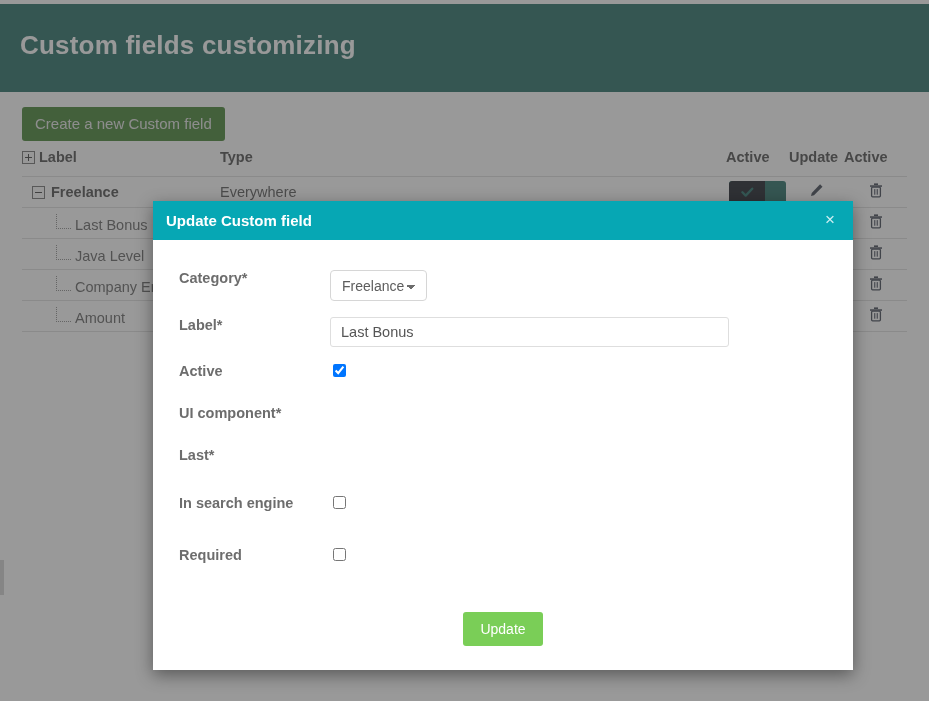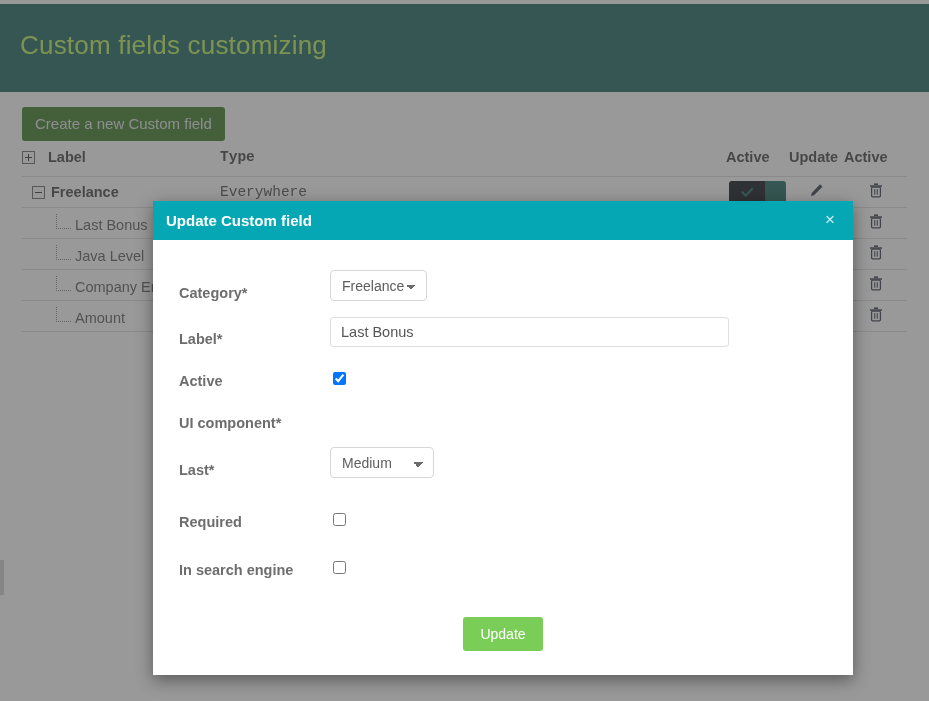--- a/index.html
+++ b/index.html
@@ -20,22 +20,22 @@
   .app-header {
     position: absolute;
     left: 0; top: 4px;
     width: 929px; height: 88px;
     background: #226b63;
   }
   .app-header-title {
     position: absolute;
     left: 20px; top: 26px;
     font-size: 26px;
-    font-weight: 400;
-    color: #bef264;
+    font-weight: 700;
+    color: #ffffff;
     letter-spacing: .2px;
     white-space: nowrap;
   }
 
   .content {
     position: absolute;
     left: 0; top: 92px;
     width: 929px; height: 609px;
     background: #ffffff;
   }
@@ -80,26 +80,26 @@
   }
   table.cf-table td {
     padding: 0;
     height: 31px;
     border-bottom: 1px solid #dddddd;
     color: #555555;
     font-size: 14.5px;
     vertical-align: middle;
   }
   .col-label  { width: 198px; }
-  .col-type   { width: 506px; font-family: Liberation Mono, monospace; }
+  .col-type   { width: 506px; }
   .col-active { width: 63px;  text-align: center; }
   .col-update { width: 55px;  text-align: center; }
   .col-delete { width: 63px;  text-align: center; }
 
-  .th-label-wrap { display: flex; align-items: center; gap: 13px; }
+  .th-label-wrap { display: flex; align-items: center; gap: 4px; }
 
   .tree-toggle {
     display: inline-block;
     width: 13px; height: 13px;
     border: 1px solid #6f6f6f;
     background: #fbfbfb;
     position: relative;
     flex: 0 0 auto;
     cursor: pointer;
   }
@@ -205,21 +205,21 @@
     font-family: "Liberation Sans", sans-serif;
   }
   .modal-body {
     padding: 30px 24px 18px 24px;
     min-height: 371px;
     position: relative;
   }
 
   .form-row {
     display: flex;
-    align-items: flex-end;
+    align-items: flex-start;
     margin-bottom: 16px;
     min-height: 26px;
   }
   .form-label {
     width: 153px;
     flex: 0 0 153px;
     font-size: 14.5px;
     color: #6d6d6d;
     font-weight: bold;
     padding-left: 2px;
@@ -487,40 +487,35 @@
           <input class="cb" type="checkbox" checked="" style="">
         </div>
       </div>
 
       <div class="form-row">
         <div class="form-label">UI component*</div>
       </div>
 
       <div class="form-row">
         <div class="form-label">Last*</div>
+      </div>
+
+      <div class="form-row" style="margin-top:22px;">
+        <div class="form-label">In search engine</div>
         <div class="form-control">
-          <select class="sel sel-size">
-            <option>Medium</option>
-          </select>
+          <input class="cb" type="checkbox" style="">
         </div>
       </div>
 
       <div class="form-row" style="margin-top:26px;">
         <div class="form-label">Required</div>
         <div class="form-control">
           <input class="cb" type="checkbox" style="">
         </div>
       </div>
 
-      <div class="form-row" style="margin-top:22px;">
-        <div class="form-label">In search engine</div>
-        <div class="form-control">
-          <input class="cb" type="checkbox" style="">
-        </div>
-      </div>
-
       <div class="modal-footer">
         <button class="btn-update">Update</button>
       </div>
 
     </div>
   </div>
 </div>
 
 </body></html>

